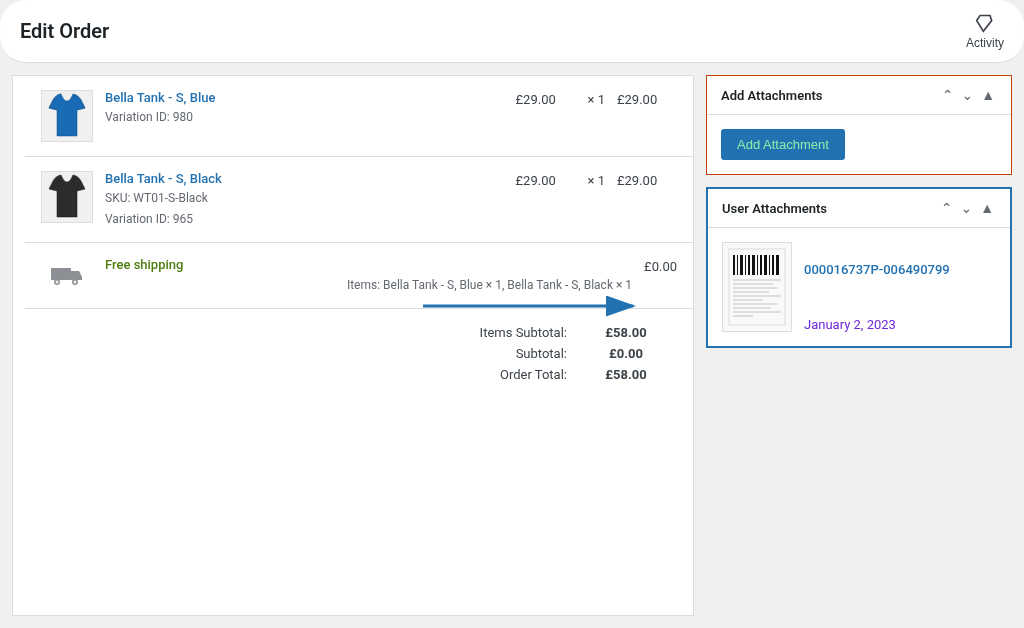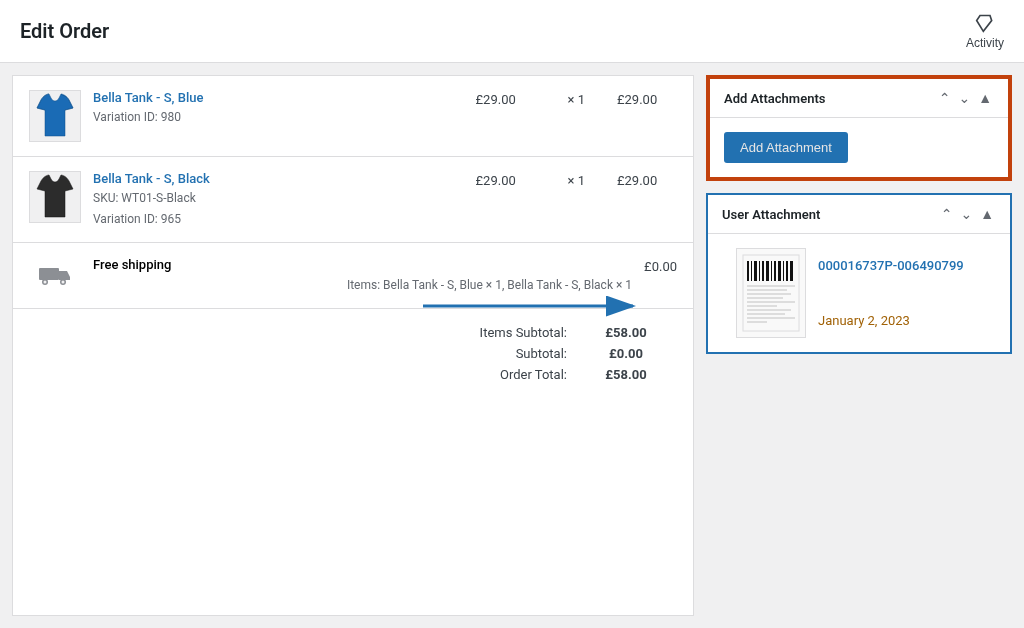--- a/index.html
+++ b/index.html
@@ -16,20 +16,21 @@
     
     .top-bar {
       background: #fff;
       border-bottom: 1px solid #dcdcde;
       padding: 0 20px;
       height: 63px;
       display: flex;
       align-items: center;
       justify-content: space-between;
       position: relative;
+      border-radius: 26px;
     }
     .page-title {
       font-size: 20px;
       font-weight: 600;
       color: #1d2327;
     }
     .activity-btn {
       display: flex;
       flex-direction: column;
       align-items: center;
@@ -51,20 +52,21 @@
       height: calc(628px - 63px);
     }
 
     
     .left-content {
       flex: 1;
       background: #fff;
       border: 1px solid #dcdcde;
       margin: 12px 0 12px 12px;
       overflow-y: auto;
+      padding-left: 12px;
     }
 
     
     .order-item {
       padding: 14px 16px;
       border-bottom: 1px solid #dcdcde;
       display: flex;
       align-items: flex-start;
       gap: 12px;
     }
@@ -90,21 +92,21 @@
     }
     .item-meta {
       color: #646970;
       font-size: 12px;
       margin-top: 3px;
       line-height: 1.5;
     }
     .item-price-section {
       display: flex;
       align-items: center;
-      gap: 32px;
+      gap: 12px;
       margin-left: auto;
       padding-top: 2px;
     }
     .item-price {
       font-size: 13px;
       color: #3c434a;
       min-width: 60px;
     }
     .item-qty {
       font-size: 13px;
@@ -131,21 +133,21 @@
       align-items: center;
       justify-content: center;
       flex-shrink: 0;
     }
     .shipping-details {
       flex: 1;
     }
     .shipping-label {
       font-size: 13px;
       font-weight: 500;
-      color: #000000;
+      color: #4d7c0f;
       margin-bottom: 4px;
     }
     .shipping-items {
       font-size: 12px;
       color: #646970;
       line-height: 1.5;
       text-align: right;
     }
     .shipping-price {
       margin-left: auto;
@@ -184,21 +186,21 @@
       padding: 12px 12px 12px 12px;
       display: flex;
       flex-direction: column;
       gap: 12px;
       overflow-y: auto;
     }
 
     
     .panel {
       background: #fff;
-      border: 4px solid #c2410c;
+      border: 1px solid #c2410c;
     }
     .panel.highlighted {
       border: 2px solid #2271b1;
     }
     .panel-header {
       padding: 10px 14px;
       display: flex;
       align-items: center;
       justify-content: space-between;
       border-bottom: 1px solid #dcdcde;
@@ -222,35 +224,34 @@
       font-size: 14px;
       line-height: 1;
     }
     .panel-body {
       padding: 14px;
     }
 
     
     .add-attachment-btn {
       background: #2271b1;
-      color: #e5e5e5;
+      color: #86efac;
       border: none;
       padding: 8px 16px;
       font-size: 13px;
       font-weight: 500;
       cursor: pointer;
       border-radius: 3px;
     }
 
     
     .attachment-item {
       display: flex;
       gap: 12px;
-      align-items: center;
-      margin-left: 14px;
+      align-items: flex-end;
     }
     .attachment-thumbnail {
       width: 70px;
       height: 90px;
       background: #f9f9f9;
       border: 1px solid #dcdcde;
       flex-shrink: 0;
       display: flex;
       align-items: center;
       justify-content: center;
@@ -262,21 +263,21 @@
     }
     .attachment-name {
       color: #2271b1;
       font-size: 13px;
       font-weight: 500;
       text-decoration: none;
       word-break: break-all;
     }
     .attachment-date {
       font-size: 13px;
-      color: #a16207;
+      color: #6d28d9;
       margin-top: 40px;
     }
 
     
     .doc-svg {
       width: 60px;
       height: 80px;
     }
 
     
@@ -414,21 +415,21 @@
           <button class="panel-control-btn">▲</button>
         </div>
       </div>
       <div class="panel-body">
         <button class="add-attachment-btn">Add Attachment</button>
       </div>
     </div>
 
     <div class="panel highlighted">
       <div class="panel-header">
-        <span class="panel-title">User Attachment</span>
+        <span class="panel-title">User Attachments</span>
         <div class="panel-controls">
           <button class="panel-control-btn">⌃</button>
           <button class="panel-control-btn">⌄</button>
           <button class="panel-control-btn">▲</button>
         </div>
       </div>
       <div class="panel-body">
         <div class="attachment-item">
           <div class="attachment-thumbnail">
 

